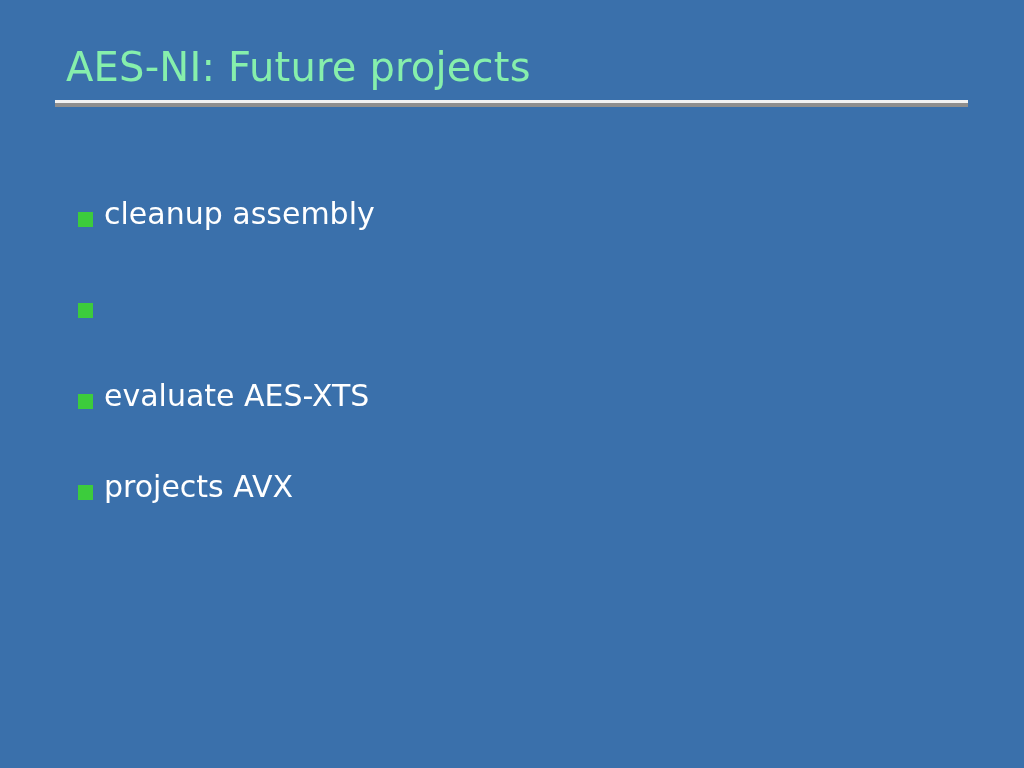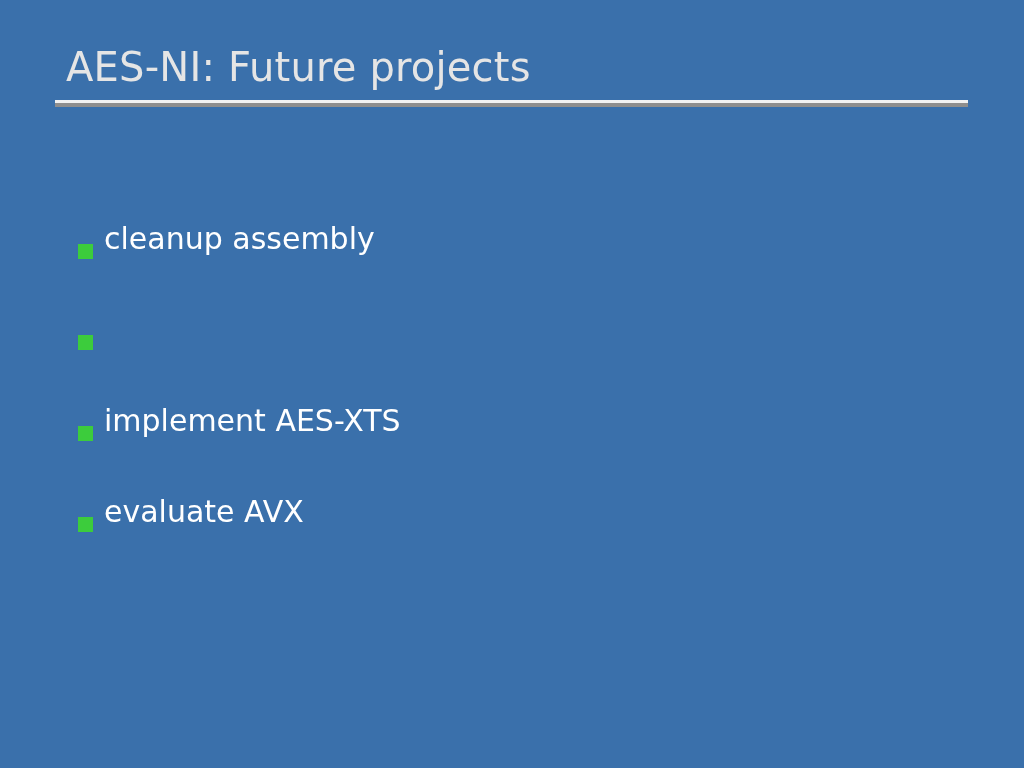--- a/index.html
+++ b/index.html
@@ -33,21 +33,21 @@
   }
 
   #slide-title {
     margin: 0;
     padding: 0 0 0 11px;
     font-family: "DejaVu Sans", sans-serif;
     font-size: 40px;
     line-height: 58px;
     font-weight: 400;
     letter-spacing: 0.2px;
-    color: #e5e5e5;
+    color: #86efac;
     white-space: nowrap;
   }
 
   
   #title-rule {
     position: absolute;
     left: 0;
     top: 62px;
     width: 913px;
     height: 7px;
@@ -79,21 +79,21 @@
     width: 880px;
     list-style: none;
     margin: 0;
     padding: 0;
   }
 
   #bullet-list .bullet-row {
     position: relative;
     height: 91px;
     display: flex;
-    align-items: flex-end;
+    align-items: center;
   }
 
   #bullet-list .bullet-marker {
     flex: 0 0 auto;
     width: 15px;
     height: 15px;
     margin-top: 12px;
     background: #3ccc3c;
   }
 
@@ -127,23 +127,23 @@
       <span class="bullet-marker"></span>
       <span class="bullet-text">cleanup assembly</span>
     </li>
 
     <li class="bullet-row">
       <span class="bullet-marker"></span>
     </li>
 
     <li class="bullet-row">
       <span class="bullet-marker"></span>
-      <span class="bullet-text">implement AES-XTS</span>
+      <span class="bullet-text">evaluate AES-XTS</span>
     </li>
 
     <li class="bullet-row">
       <span class="bullet-marker"></span>
-      <span class="bullet-text">evaluate AVX</span>
+      <span class="bullet-text">projects AVX</span>
     </li>
 
   </ul>
 
 </div>
 
 </body></html>

